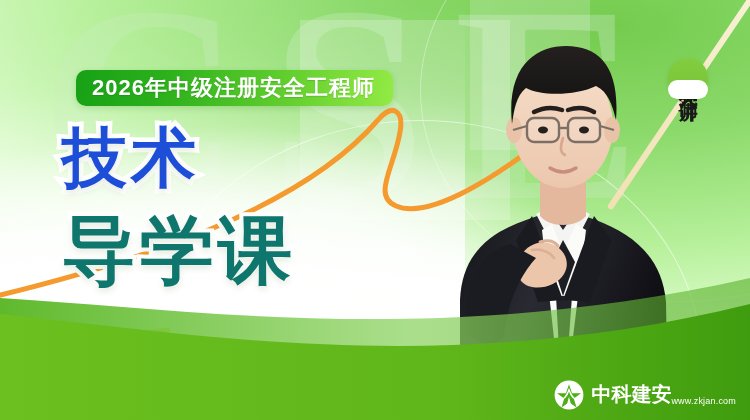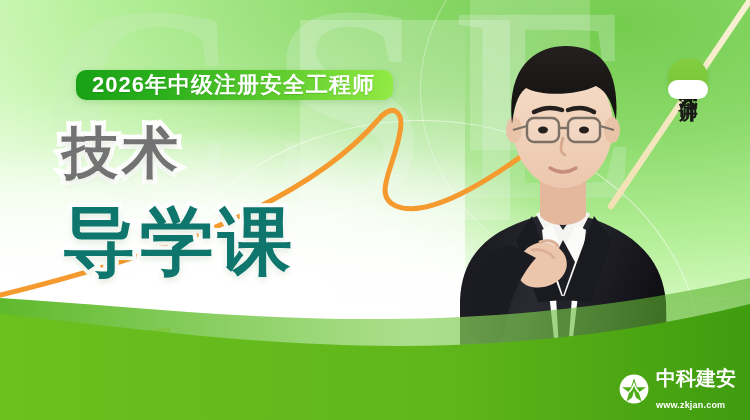--- a/index.html
+++ b/index.html
@@ -136,21 +136,21 @@
     bottom: 0;
     width: 330px;
     height: 420px;
   }
 
   
   .title-badge {
     position: absolute;
     left: 76px;
     top: 70px;
-    height: 30px;
+    height: 36px;
     padding: 0 18px 0 16px;
     display: flex;
     align-items: center;
     border-radius: 10px;
     background: linear-gradient(95deg, #18a116 0%, #2cb01c 28%, #5ccb2c 62%, #93ea44 100%);
     box-shadow: 0 2px 6px rgba(40,120,20,0.18);
     z-index: 6;
   }
   .title-badge span {
     color: #ffffff;
@@ -169,22 +169,22 @@
     z-index: 6;
   }
   .h-main, .h-sub {
     margin: 0;
     font-weight: bold;
     line-height: 1;
     white-space: nowrap;
     letter-spacing: 4px;
   }
   .h-main {
-    font-size: 56px;
-    color: #737373;
+    font-size: 65px;
+    color: #1d4ed8;
     -webkit-text-stroke: 9px #ffffff;
     paint-order: stroke fill;
     text-shadow:
       0 0 2px rgba(255,255,255,0.9),
       0 3px 6px rgba(70,120,40,0.16);
   }
   .h-sub {
     font-size: 74px;
     color: #0f766e;
     margin-top: 24px;
@@ -245,31 +245,31 @@
     bottom: 10px;
     display: flex;
     align-items: center;
     gap: 7px;
     z-index: 8;
   }
   .brand-mark {
     width: 30px; height: 30px;
     flex: 0 0 auto;
   }
-  .brand-text { display: flex; flex-direction: column; line-height: 1; }
+  .brand-text { display: flex; flex-direction: row; line-height: 1; }
   .brand-name {
     color: #ffffff;
     font-size: 20px;
     font-weight: bold;
     letter-spacing: 0px;
   }
   .brand-url {
     color: #ffffff;
     font-size: 9px;
-    font-weight: bold;
+    font-weight: normal;
     letter-spacing: 0.2px;
     margin-top: 13px;
   }
 </style>
 </head>
 <body>
 
 <div id="poster">
 
   <div class="bg-base"></div>

